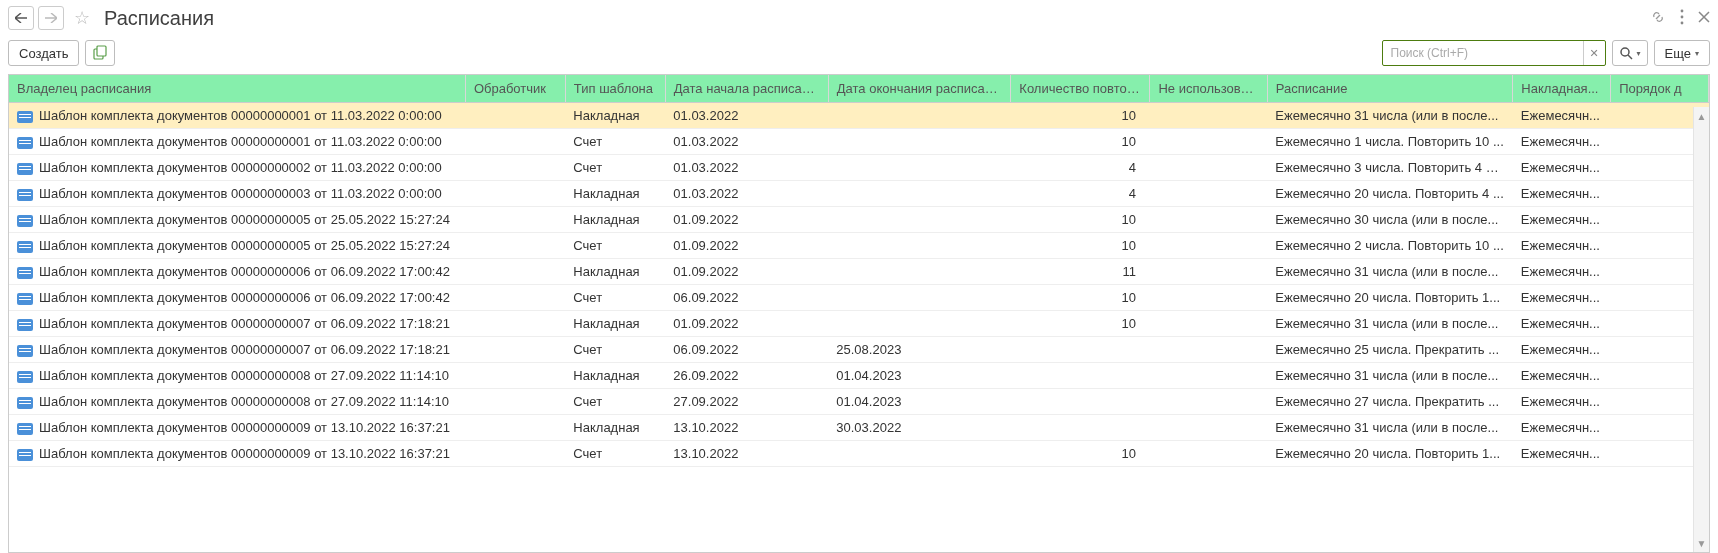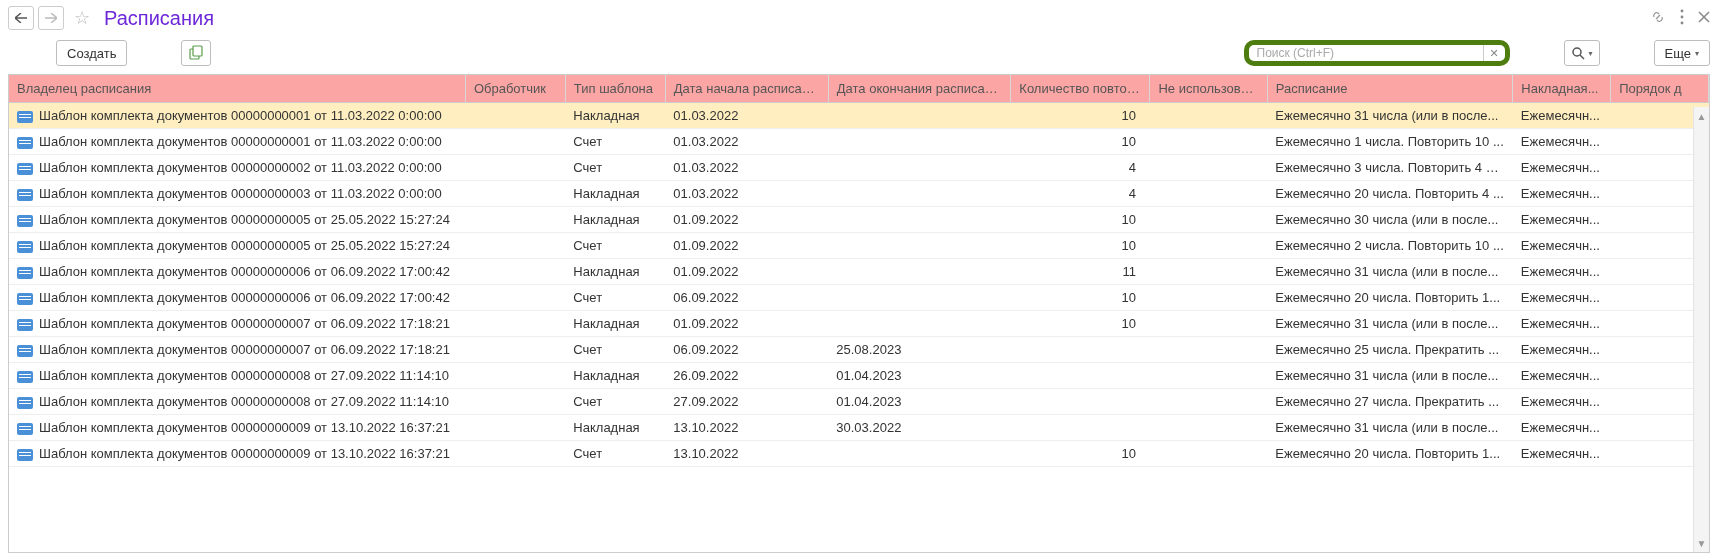--- a/index.html
+++ b/index.html
@@ -42,21 +42,21 @@
     display: flex;
     align-items: center;
     justify-content: center;
     cursor: pointer;
     color: #bbb;
     font-size: 18px;
     margin: 0 2px;
   }
   .title {
     font-size: 20px;
-    color: #6d28d9;
+    color: #404040;
     margin-left: 4px;
     flex: 1;
   }
   .head-right {
     display: flex;
     align-items: center;
     gap: 14px;
     color: #888;
   }
   .head-right .hicon { cursor: pointer; }
@@ -71,34 +71,32 @@
     background: #fff;
     border-radius: 3px;
     padding: 3px 10px;
     font-size: 13px;
     cursor: pointer;
     display: flex;
     align-items: center;
     gap: 4px;
     height: 26px;
     color: #333;
-    margin-left: 48px;
   }
   .btn-icon {
     padding: 3px 6px;
   }
   .spacer { flex: 1; }
   .search-wrap {
     display: flex;
     align-items: center;
-    border: 5px solid #4d7c0f;
-    border-radius: 10px;
+    border: 1px solid #4d7c0f;
+    border-radius: 2px;
     height: 26px;
     background: #fff;
-    gap: 34px;
   }
   .search-input {
     border: none;
     outline: none;
     padding: 0 8px;
     font-size: 12px;
     width: 200px;
     color: #333;
     background: transparent;
   }
@@ -119,21 +117,21 @@
     border: 1px solid #ccc;
     overflow: hidden;
     position: relative;
   }
   table {
     border-collapse: collapse;
     width: 100%;
     table-layout: fixed;
   }
   thead th {
-    background: #fca5a5;
+    background: #86efac;
     border-right: 1px solid #d8d8d8;
     border-bottom: 1px solid #ccc;
     font-weight: normal;
     text-align: left;
     padding: 6px 8px;
     font-size: 13px;
     color: #555;
     white-space: nowrap;
     overflow: hidden;
     text-overflow: ellipsis;

